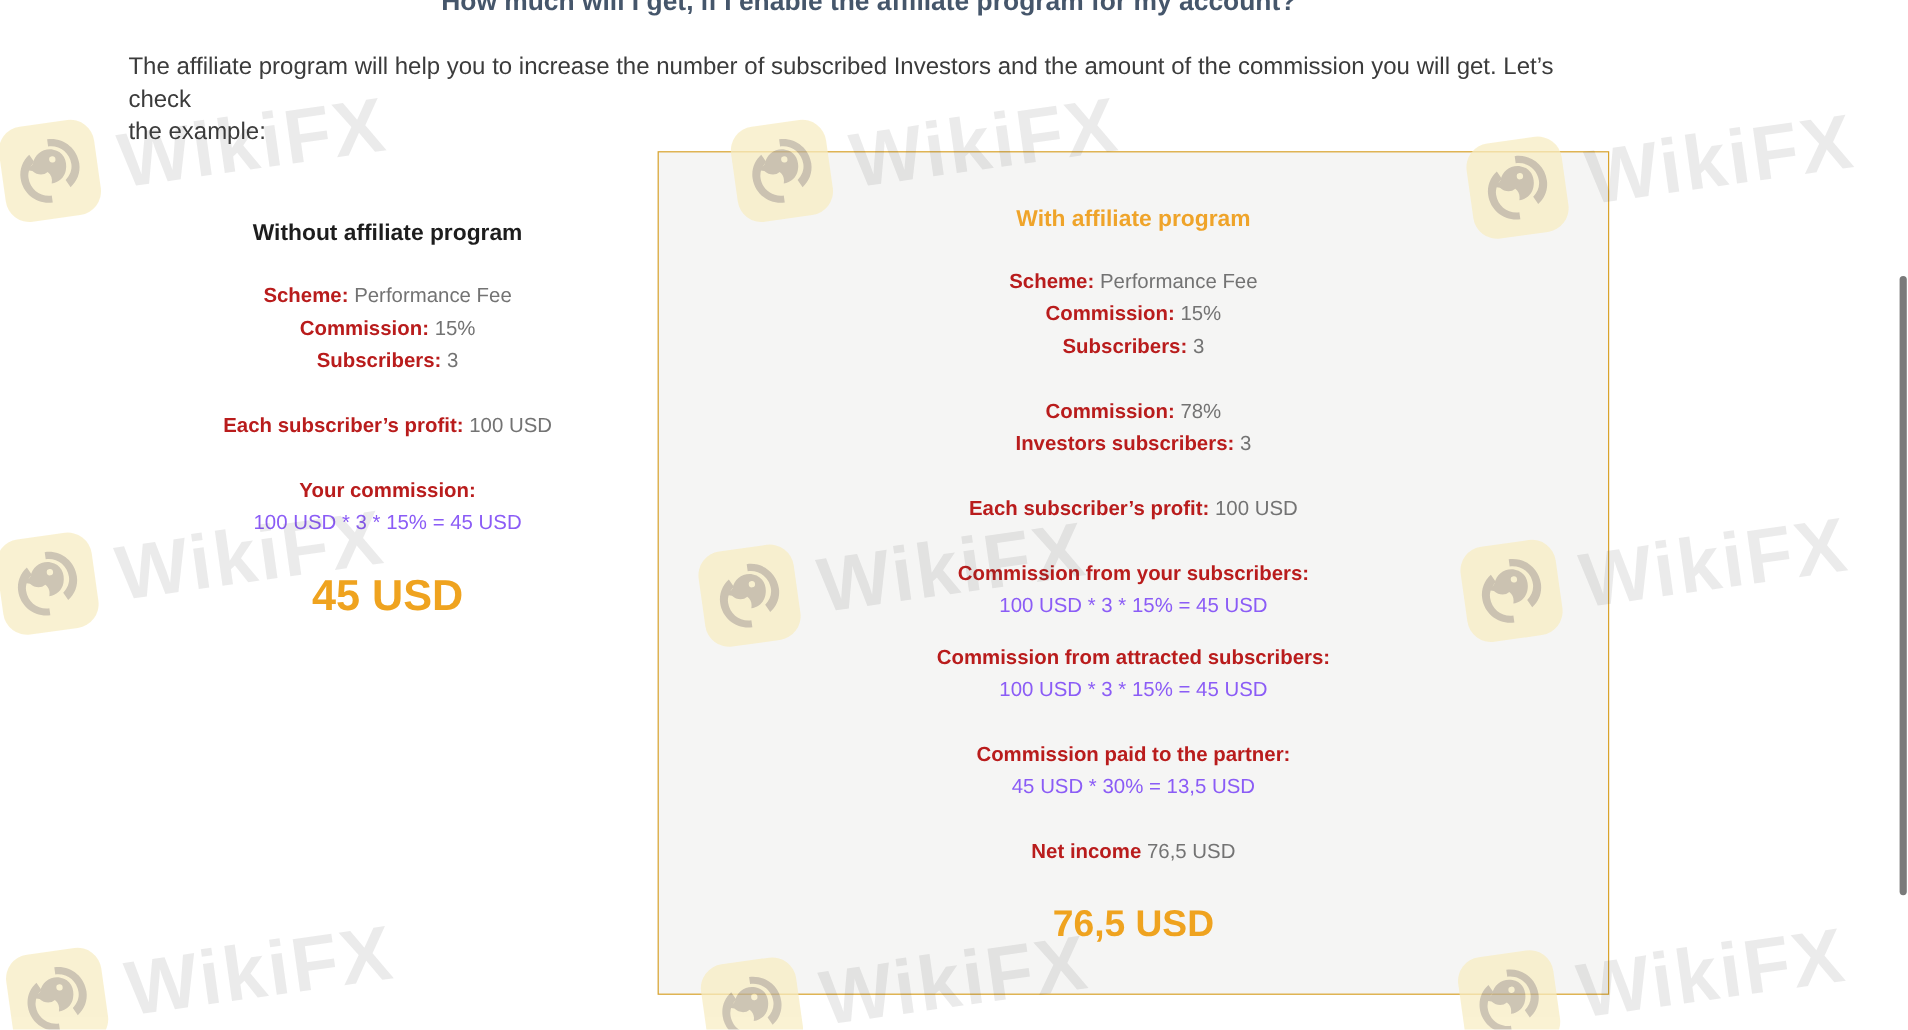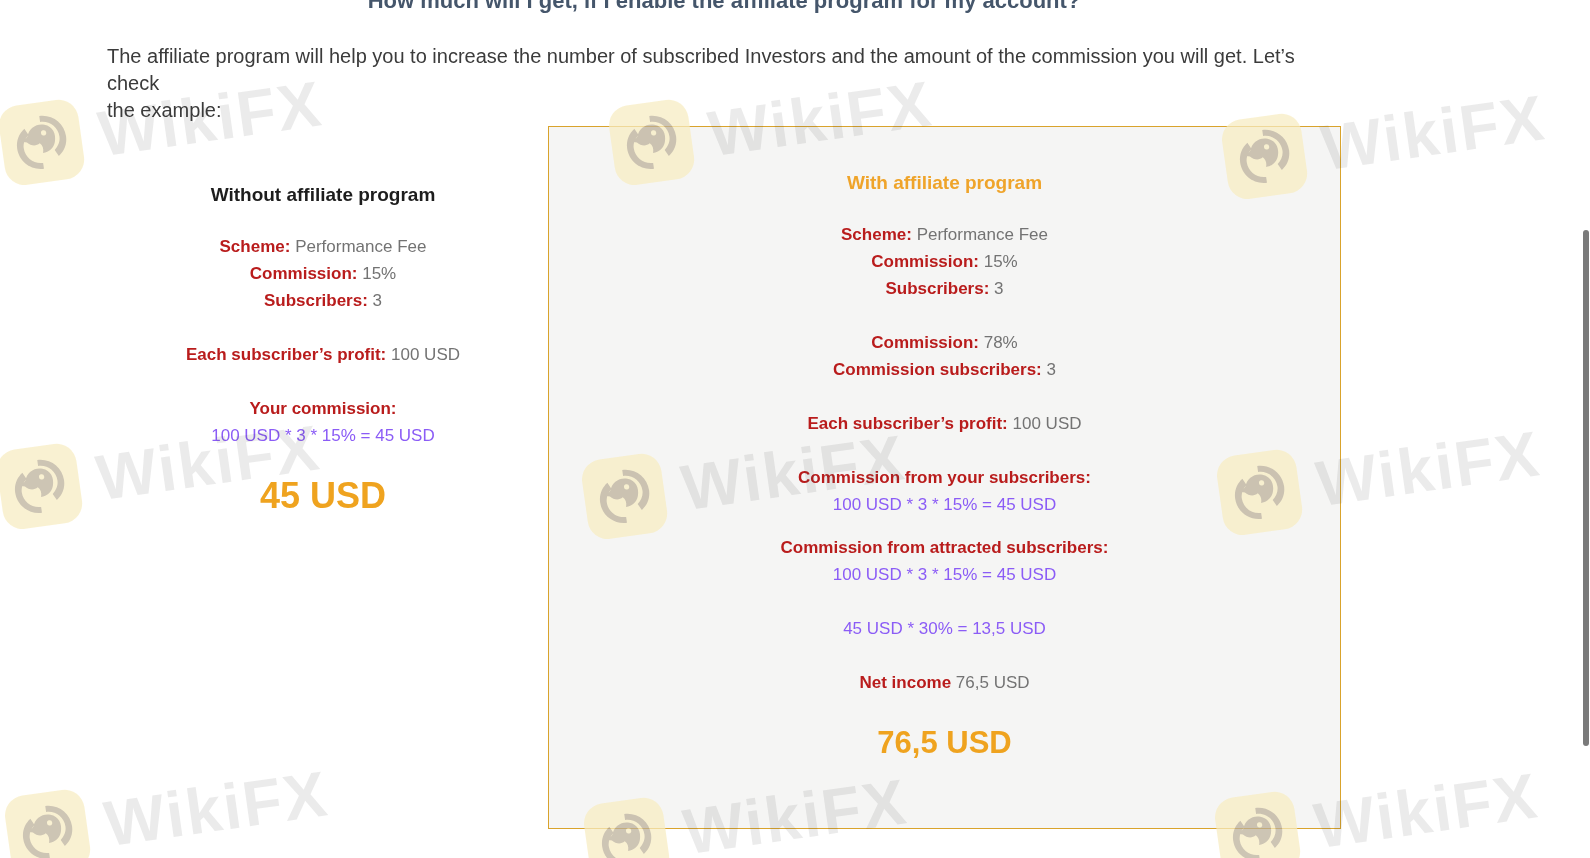--- a/index.html
+++ b/index.html
@@ -246,32 +246,33 @@
 
 <div class="col right-box">
   <h2>With affiliate program</h2>
   <div class="grp">
     <div><span class="lbl">Scheme:</span> <span class="val">Performance Fee</span></div>
     <div><span class="lbl">Commission:</span> <span class="val">15%</span></div>
     <div><span class="lbl">Subscribers:</span> <span class="val">3</span></div>
   </div>
   <div class="grp">
     <div><span class="lbl">Commission:</span> <span class="val">78%</span></div>
-    <div><span class="lbl">Commission subscribers:</span> <span class="val">3</span></div>
+    <div><span class="lbl">Investors subscribers:</span> <span class="val">3</span></div>
   </div>
   <div class="grp">
     <div><span class="lbl">Each subscriber’s profit:</span> <span class="val">100 USD</span></div>
   </div>
   <div class="grp">
     <div class="lbl">Commission from your subscribers:</div>
     <div class="formula">100 USD * 3 * 15% = 45 USD</div>
     <div class="lbl">Commission from attracted subscribers:</div>
     <div class="formula">100 USD * 3 * 15% = 45 USD</div>
   </div>
   <div class="grp">
+    <div class="lbl">Commission paid to the partner:</div>
     <div class="formula">45 USD * 30% = 13,5 USD</div>
   </div>
   <div class="grp">
     <div><span class="lbl">Net income</span> <span class="val">76,5 USD</span></div>
   </div>
   <div class="big-total">76,5 USD</div>
 </div>
 
 <div class="scrollbar-track">
   <div class="scrollbar-thumb"></div>

